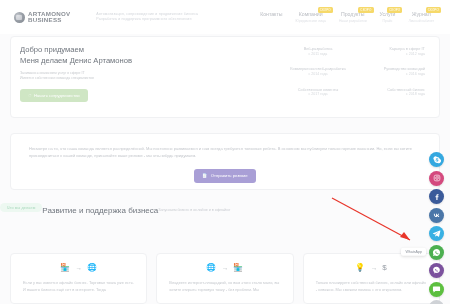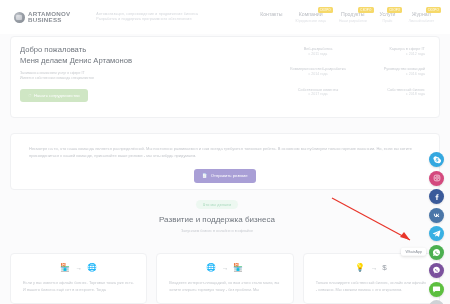--- a/index.html
+++ b/index.html
@@ -90,21 +90,21 @@
     margin-top: 9px;
     display: inline-flex; align-items: center; gap: 3px;
     background: #a99fd6; color: #ffffff;
     font-size: 4.2px; padding: 4.5px 9px; border-radius: 3px;
     border: none; cursor: pointer;
   }
 
   
   .section-head {
     position: absolute; top: 200px; left: 0; width: 410px;
-    display: flex; flex-direction: column; align-items: center; margin-left: 12px;
+    display: flex; flex-direction: row; align-items: center;
   }
   .pill {
     background: #edf8f1; color: #a9d9bd;
     font-size: 3.8px; padding: 2.5px 7px; border-radius: 6px;
     letter-spacing: .1px;
   }
   .section-title { margin-top: 6px; font-size: 8px; color: #70767e; font-weight: normal; }
   .section-sub { margin-top: 5px; font-size: 3.7px; color: #c9ccd1; }
 
   
@@ -191,21 +191,21 @@
         <span class="nav-badge">СКОРО</span>
         <span class="nav-label">Журнал</span>
         <span class="nav-sub">Личный кабинет</span>
       </div>
     </nav>
   </div>
 
   <section class="hero">
     <div class="hero-left">
       <div class="hero-title">
-        <div>Добро пожаловать</div>
+        <div>Добро придумаем</div>
         <div>Меня делаем Денис Артамонов</div>
       </div>
       <div class="hero-sub">
         <div>Занимаюсь оказанием услуг в сфере IT</div>
         <div>Имеется собственная команда специалистов</div>
       </div>
       <button class="cta-btn">
         <span class="ico">☞</span>
         <span>Начать сотрудничество</span>
       </button>

